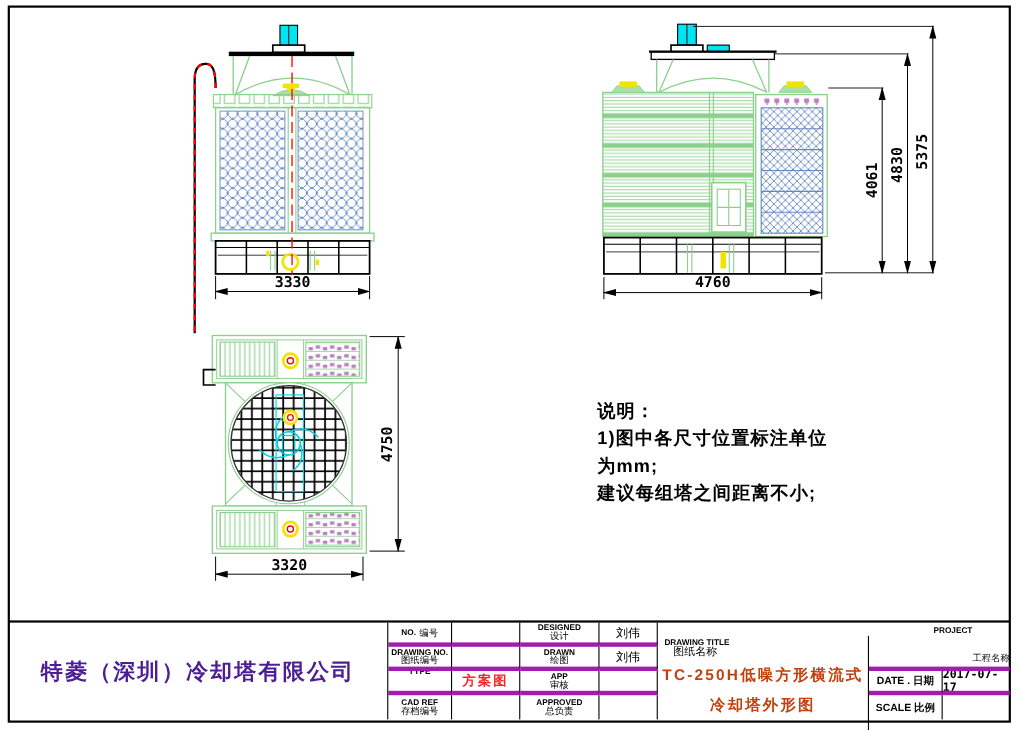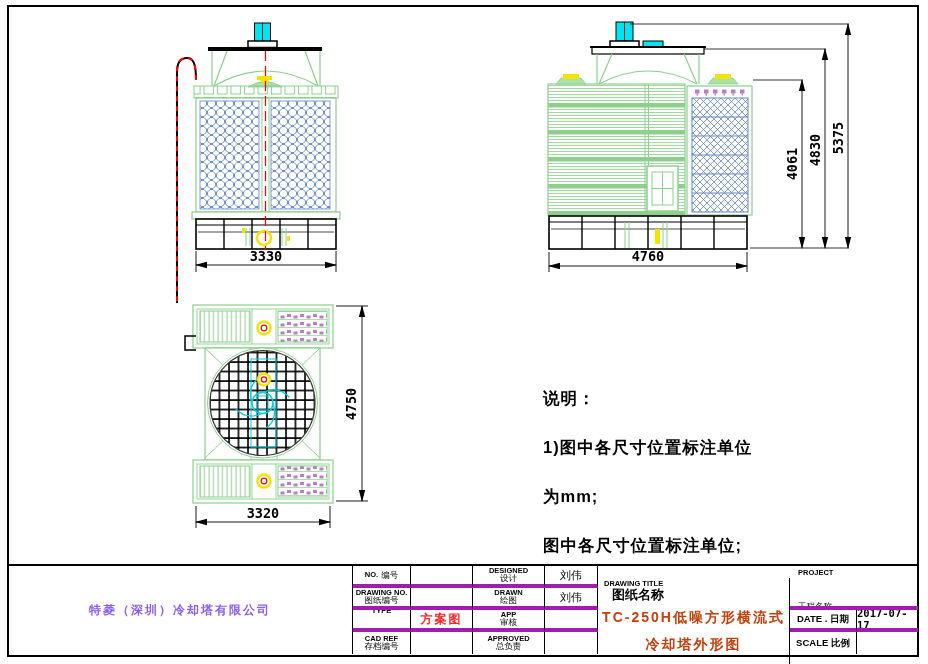--- a/index.html
+++ b/index.html
@@ -4,41 +4,41 @@
 <style>
   html,body{margin:0;padding:0;background:#fff;}
   #stage{position:relative;width:928px;height:664px;background:#fff;overflow:hidden;
          font-family:"Liberation Sans",sans-serif;}
   #page-border{position:absolute;left:7px;top:5px;width:912px;height:652px;
                border:2.5px solid #000;box-sizing:border-box;}
   #drawing-svg{position:absolute;left:0;top:0;}
   
   #notes{position:absolute;left:543px;top:362px;width:382px;color:#000;
          font-weight:bold;font-size:16.5px;letter-spacing:1px;}
-  #notes span{display:block;line-height:25px;margin-top:24px;}
+  #notes span{display:block;line-height:25px;}
   
   #title-block{position:absolute;left:8px;top:564px;width:910px;height:90px;
                border-top:2px solid #000;box-sizing:content-box;}
   .cell{position:absolute;box-sizing:border-box;display:flex;align-items:center;
         justify-content:center;overflow:hidden;color:#000;}
   .bR{border-right:1px solid #000;} .bB{border-bottom:4px solid #a21caf;}
   .lab{flex-direction:column;line-height:1.05;text-align:center;}
   .lab .en{font-size:7.5px;font-weight:bold;letter-spacing:0;}
   .lab .zh{font-size:8.5px;}
-  .company{color:#8b5cf6;font-size:12px;font-weight:bold;letter-spacing:2px;}
+  .company{color:#4c1d95;font-size:20px;font-weight:bold;letter-spacing:2px;}
   .val-red{color:#f22;font-size:12px;font-weight:bold;letter-spacing:2px;}
   .val{font-size:11px;}
   .val-b{font-size:10.5px;font-weight:bold;font-family:"DejaVu Sans Mono",monospace;}
   .title-cell{flex-direction:column;justify-content:flex-start;align-items:stretch;}
   .title-head{padding:2px 0 0 6px;line-height:1.05;}
   .title-head .en{font-size:7.5px;font-weight:bold;display:block;}
-  .title-head .zh{font-size:13px;display:block;padding-left:8px;font-weight:bold;}
+  .title-head .zh{font-size:10px;display:block;padding-left:8px;}
   .dt-line{color:#c2410c;font-size:14px;font-weight:bold;text-align:center;letter-spacing:2px;}
   .dt1{margin-top:7px;} .dt2{margin-top:9px;}
-  .proj-cell{flex-direction:column;justify-content:space-between;align-items:flex-start;
+  .proj-cell{justify-content:flex-end;align-items:flex-start;
              padding:3px 0 0 8px;line-height:1.1;}
   .proj-cell .en{font-size:7.5px;font-weight:bold;}
   .proj-cell .zh{font-size:8.5px;margin-top:25px;}
   .datelab{font-size:9.5px;font-weight:bold;}
   .dimtxt{font-family:"DejaVu Sans Mono",monospace;font-weight:bold;font-size:13.5px;fill:#000;}
 </style>
 </head>
 <body>
 
 <div id="stage">
@@ -232,21 +232,21 @@
         <path d="M196,522 H330" stroke="#000" stroke-width="0.9" marker-start="url(#arw)" marker-end="url(#arw)"></path>
         <text class="dimtxt" x="263" y="518" text-anchor="middle">3320</text>
       </g>
     </g>
   </svg>
 
   <div id="notes">
     <span>说明：</span>
     <span>1)图中各尺寸位置标注单位</span>
     <span>为mm;</span>
-    <span>图中各尺寸位置标注单位;</span>
+    <span>建议每组塔之间距离不小;</span>
   </div>
 
   <div id="title-block">
     <div class="cell bR" style="left:0;top:0;width:345px;height:88px;">
       <span class="company">特菱（深圳）冷却塔有限公司</span>
     </div>
 
     <div class="cell lab bR bB" style="left:345px;top:0;width:58px;height:22px;flex-direction:row;gap:3px;">
       <span class="en">NO.</span>
       <span class="zh">编号</span>

